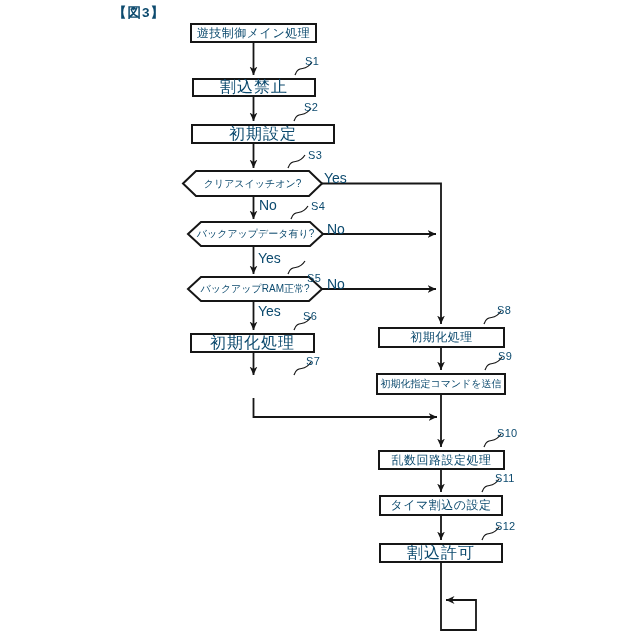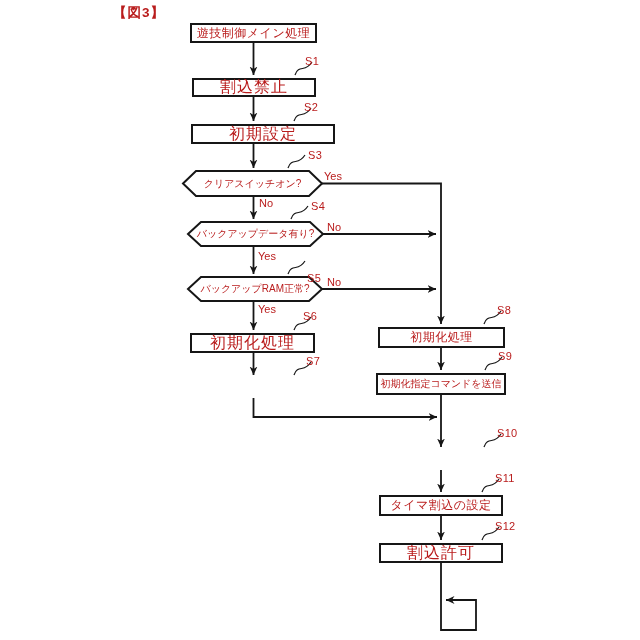--- a/index.html
+++ b/index.html
@@ -1,33 +1,33 @@
 <!DOCTYPE html>
 <html><head>
 <meta charset="utf-8">
 <style>
   html,body{margin:0;padding:0;background:#fff;}
   .canvas{
     position:relative;width:640px;height:640px;background:#fff;overflow:hidden;
-    font-family:"Liberation Sans","DejaVu Sans",sans-serif;color:#b91c1c;
+    font-family:"Liberation Sans","DejaVu Sans",sans-serif;color:#0c4a6e;
   }
   .fig-label{position:absolute;left:113px;top:4px;font-size:13.5px;font-weight:bold;letter-spacing:1px;}
   svg.wires{position:absolute;left:0;top:0;z-index:1;}
   .node{position:absolute;z-index:2;background:#fff;border:2px solid #161616;
         display:flex;align-items:center;justify-content:center;box-sizing:border-box;
         white-space:nowrap;}
   .oval{border-radius:0;}
   .hexlabel{position:absolute;z-index:3;display:flex;align-items:center;justify-content:center;
         box-sizing:border-box;white-space:nowrap;background:transparent;}
   .fs13{font-size:16px;letter-spacing:1px;}
   .fs12{font-size:12px;letter-spacing:0.5px;}
   .fs11{font-size:11px;letter-spacing:0;}
   .fs10{font-size:10px;letter-spacing:0;}
   .tag{position:absolute;z-index:3;font-size:11px;letter-spacing:0.3px;}
-  .branch{position:absolute;z-index:3;font-size:11px;}
+  .branch{position:absolute;z-index:3;font-size:14px;}
 </style>
 </head>
 <body>
 
 <div class="canvas">
 
   <div class="fig-label">【図3】</div>
 
   <svg class="wires" width="640" height="640" viewBox="0 0 640 640">
     <defs>
@@ -89,20 +89,23 @@
   </div>
   <div class="node fs13" style="left:190px;top:333px;width:125px;height:20px">
     <span>初期化処理</span>
   </div>
   <div class="node fs12" style="left:378px;top:327px;width:127px;height:21px">
     <span>初期化処理</span>
   </div>
   <div class="node fs10" style="left:376px;top:373px;width:130px;height:22px">
     <span>初期化指定コマンドを送信</span>
   </div>
+  <div class="node fs12" style="left:378px;top:450px;width:127px;height:20px">
+    <span>乱数回路設定処理</span>
+  </div>
   <div class="node fs12" style="left:379px;top:495px;width:124px;height:21px">
     <span>タイマ割込の設定</span>
   </div>
   <div class="node fs13" style="left:379px;top:543px;width:124px;height:20px">
     <span>割込許可</span>
   </div>
 
   <div class="hexlabel fs10" style="left:201px;top:222px;width:109px;height:24px">
     <span>バックアップデータ有り?</span>
   </div>

